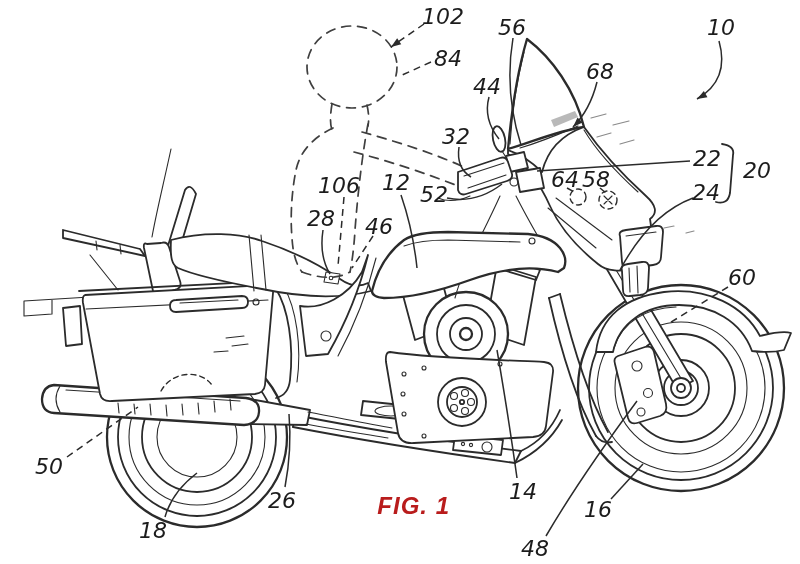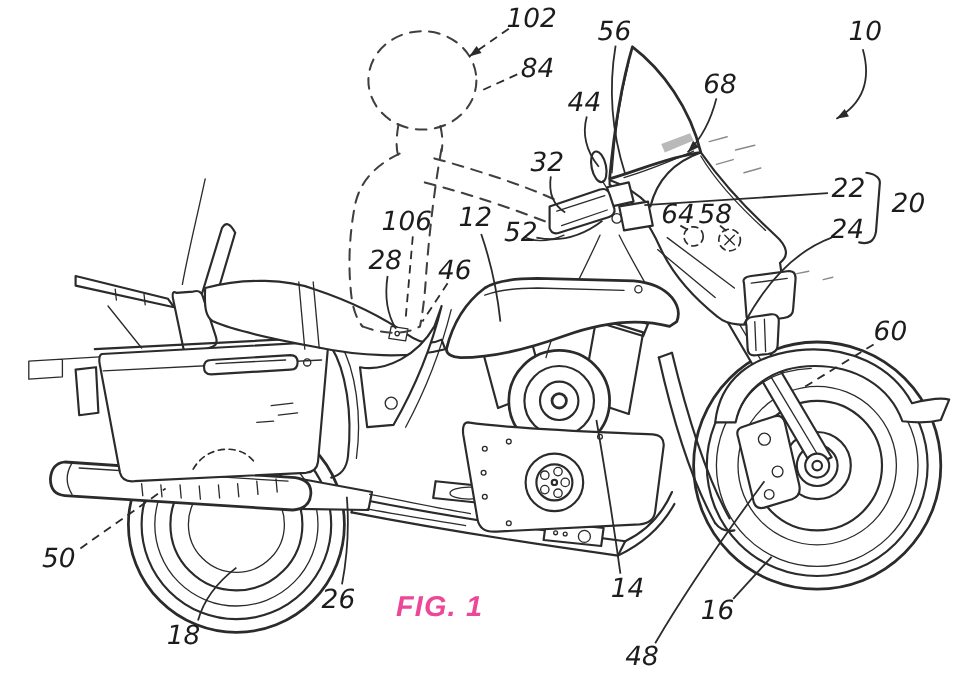--- a/index.html
+++ b/index.html
@@ -15,22 +15,22 @@
   #art .faint{stroke:#8a8a8a;stroke-width:1.2}
   #art .dash-sm{stroke-dasharray:5 4;stroke-width:1.4}
   #art .rider{stroke:#3f3f3f;stroke-width:1.7;stroke-dasharray:9 7;fill:none}
   #art .shade{fill:#b9b9b9;stroke:none}
   #art .hatchfill{stroke:none}
   .leader{fill:none;stroke:#2b2b2b;stroke-width:1.5}
   .leader.dashed{stroke-dasharray:7 5}
   .arrowhead{fill:#2b2b2b;stroke:none}
   .ref-num{font:italic 22px "DejaVu Sans",sans-serif;fill:#1c1c1c;
            text-anchor:middle;dominant-baseline:central}
-  .caption{position:absolute;left:330px;top:492px;width:120px;text-align:left;
-           font:italic bold 24px "Liberation Sans",sans-serif;color:#ec4899;letter-spacing:1px}
+  .caption{position:absolute;left:330px;top:492px;width:120px;text-align:right;
+           font:italic bold 24px "Liberation Sans",sans-serif;color:#b91c1c;letter-spacing:1px}
 </style>
 </head>
 <body>
 
 <div class="stage">
 <svg id="fig-svg" width="800" height="564" viewBox="0 0 800 564">
   <defs>
     <pattern id="dh" width="7" height="7" patternUnits="userSpaceOnUse" patternTransform="rotate(45)">
       <path d="M3.5,0 L3.5,7" stroke="#555" stroke-width="1.5"></path>
     </pattern>

